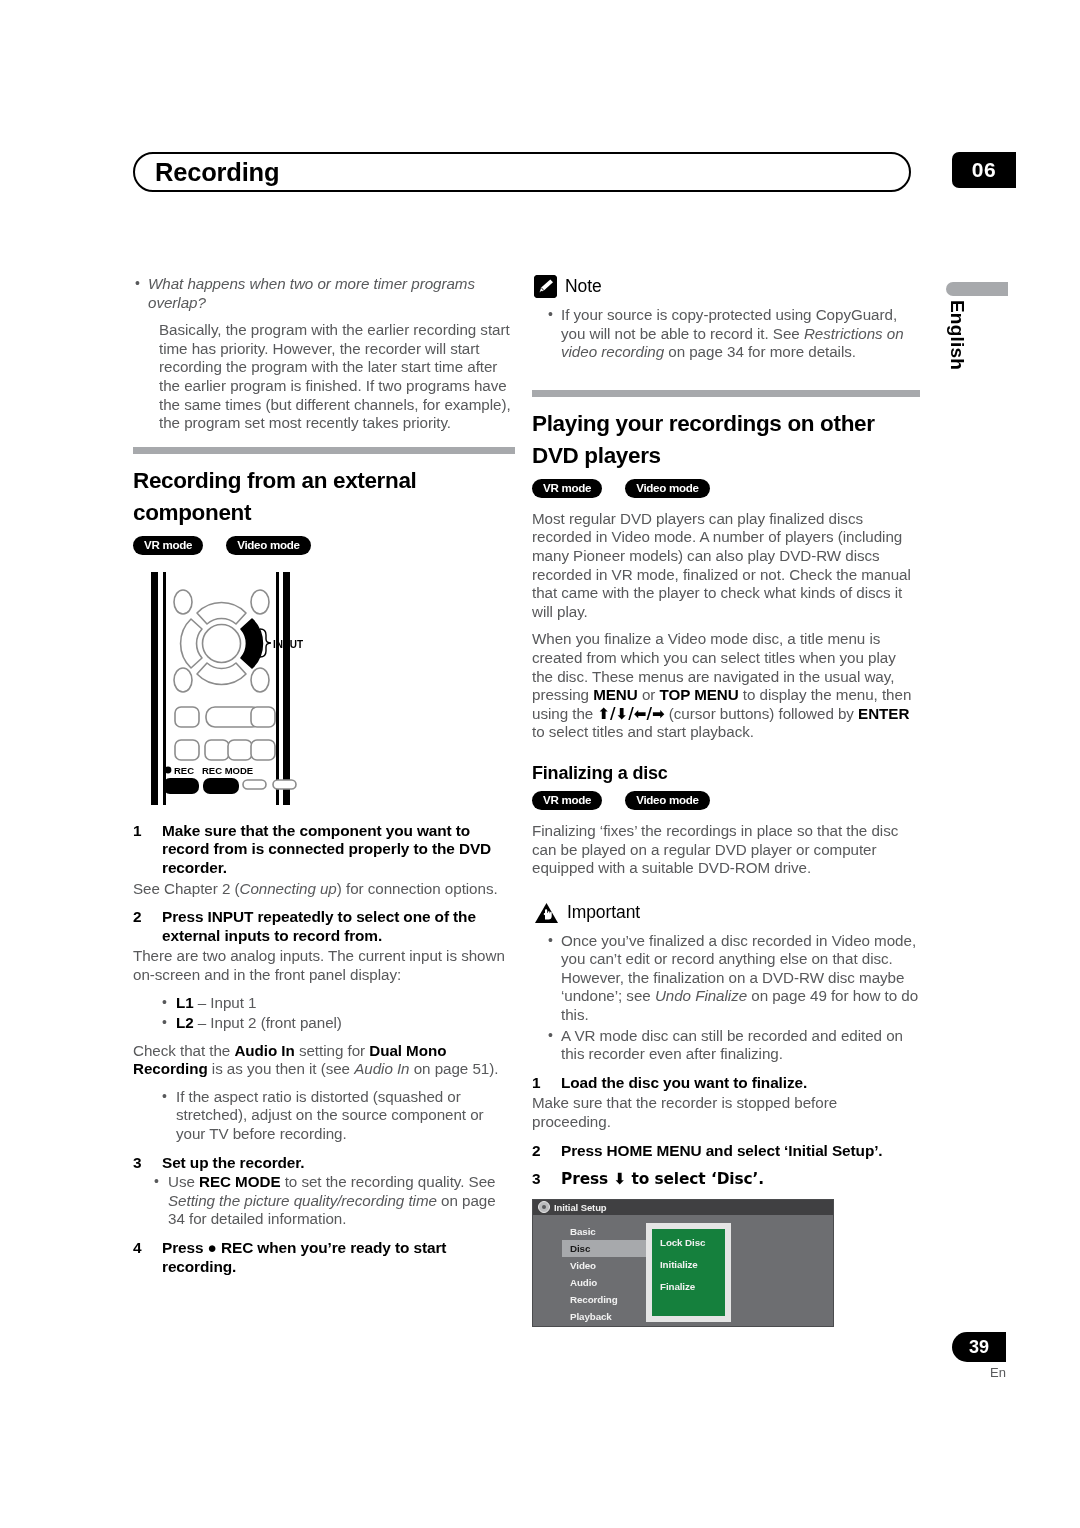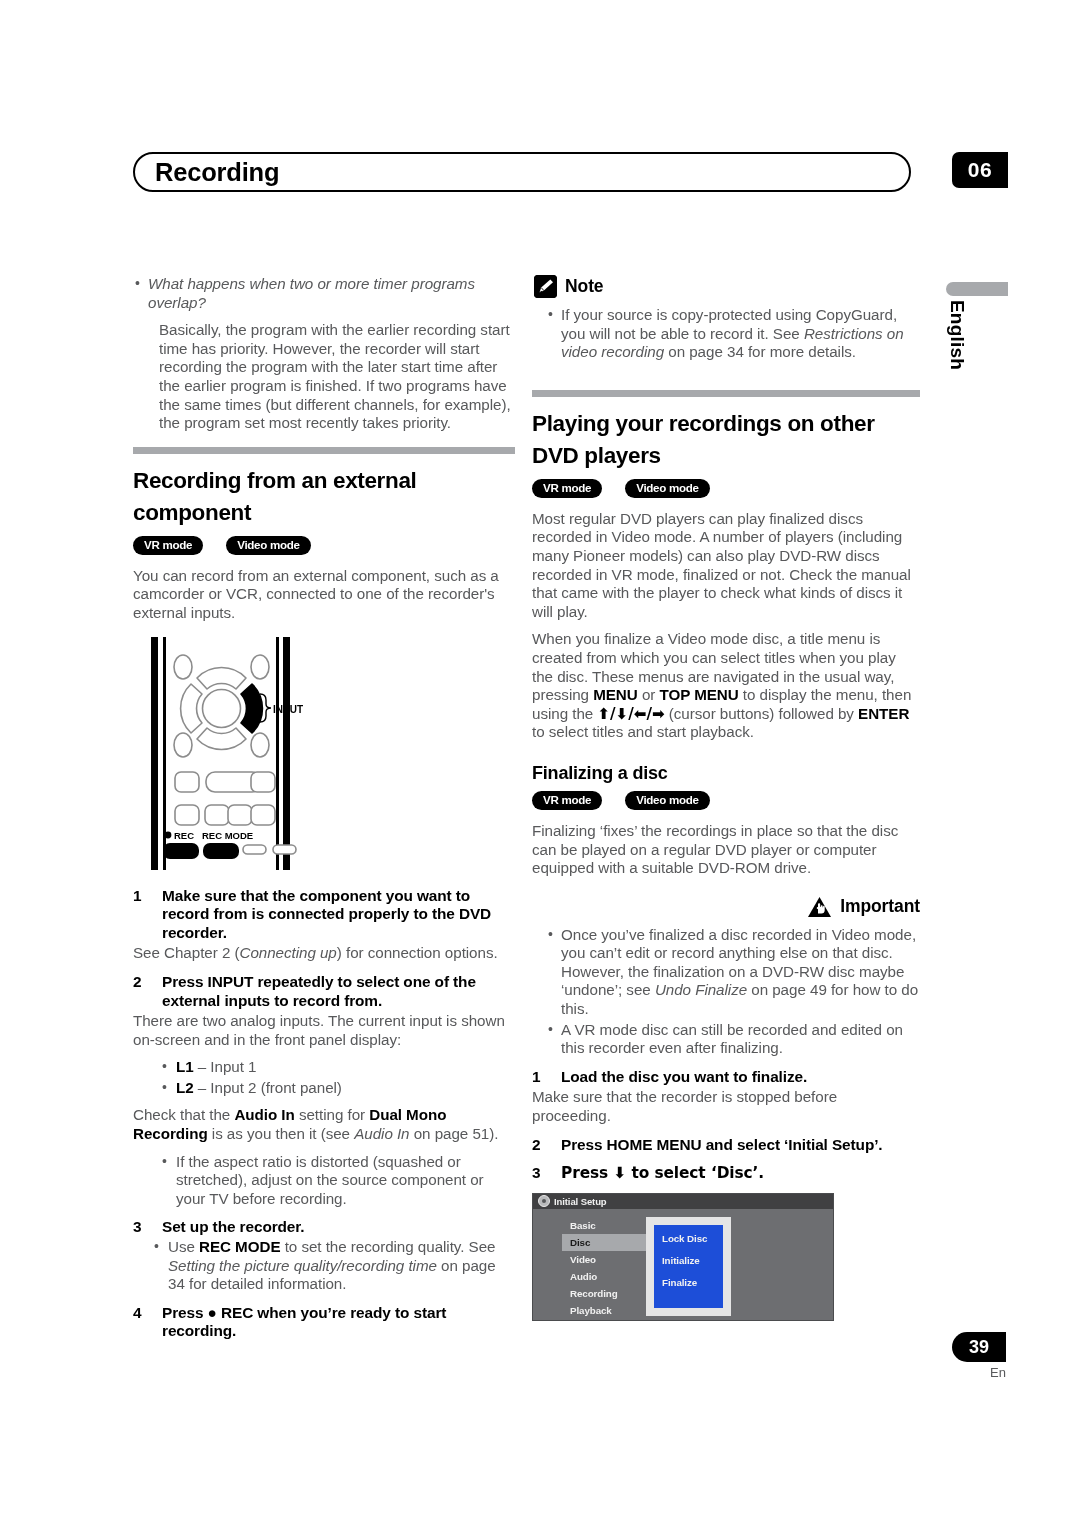--- a/index.html
+++ b/index.html
@@ -49,21 +49,21 @@
     font-size: 25.5px;
     font-weight: bold;
     letter-spacing: -0.2px;
     color: #000;
     line-height: 30px;
   }
   .chapter-number {
     position: absolute;
     left: 952px;
     top: 152px;
-    width: 56px;
+    width: 64px;
     height: 36px;
     background: #000;
     border-radius: 7px 0 0 7px;
     color: #fff;
     font-size: 21px;
     font-weight: bold;
     text-align: center;
     line-height: 36px;
     letter-spacing: 0.5px;
   }
@@ -212,21 +212,21 @@
 
   
   .callout-head {
     display: flex;
     align-items: center;
     gap: 8px;
     margin: 0 0 8px 2px;
   }
   .callout-head .label {
     font-size: 17.5px;
-    font-weight: bold;
+    font-weight: normal;
     color: #000;
     letter-spacing: -0.1px;
   }
   .icon-note {
     width: 23px; height: 23px;
     background: #000;
     border-radius: 4px;
     position: relative;
     flex: 0 0 auto;
   }
@@ -310,23 +310,23 @@
   .osd-menu-item.selected {
     background: #a7a9ac;
     color: #1a1a1a;
   }
   .osd-submenu {
     position: absolute;
     left: 113px;
     top: 8px;
     width: 85px;
     height: 99px;
-    border: 8px solid #e5e5e5;
+    border: 6px solid #e5e5e5;
     box-sizing: border-box;
-    background: #1d4ed8;
+    background: #15803d;
   }
   .osd-sub-item {
     font-size: 9.8px;
     color: #f1f1f1;
     font-weight: bold;
     padding: 3px 0 3px 8px;
     letter-spacing: -0.1px;
   }
   .osd-panel {
     position: absolute;
@@ -386,21 +386,20 @@
     </ul>
     <p style="margin-left:26px;">Basically, the program with the earlier recording start time has priority. However, the recorder will start recording the program with the later start time after the earlier program is finished. If two programs have the same times (but different channels, for example), the program set most recently takes priority.</p>
 
     <div class="sec-rule"></div>
     <h1 class="sec-title">Recording from an external component</h1>
     <div class="badges">
       <span class="badge">VR mode</span>
       <span class="badge">Video mode</span>
     </div>
 
-    <p>You can record from an external component, such as a camcorder or VCR, connected to one of the recorder's external inputs.</p>
 
     <div class="remote-wrap">
       <svg width="382" height="245" viewBox="0 0 382 245">
 
         <rect x="18" y="5" width="7" height="233" fill="#000"></rect>
         <rect x="30" y="5" width="3" height="233" fill="#000"></rect>
         <rect x="143" y="5" width="3" height="233" fill="#000"></rect>
         <rect x="150" y="5" width="7" height="233" fill="#000"></rect>
 
         <ellipse cx="50" cy="35" rx="9" ry="12" fill="#fff" stroke="#8c8c8c" stroke-width="1.6"></ellipse>
@@ -511,21 +510,21 @@
     <p><span>When you finalize a Video mode disc, a title menu is created from which you can select titles when you play the disc. These menus are navigated in the usual way, pressing </span><strong>MENU</strong><span> or </span><strong>TOP MENU</strong><span> to display the menu, then using the </span><strong class="arrows">⬆/⬇/⬅/➡</strong><span> (cursor buttons) followed by </span><strong>ENTER</strong><span> to select titles and start playback.</span></p>
 
     <h2 class="sub-title" style="margin-top:20px;">Finalizing a disc</h2>
     <div class="badges">
       <span class="badge">VR mode</span>
       <span class="badge">Video mode</span>
     </div>
 
     <p>Finalizing ‘fixes’ the recordings in place so that the disc can be played on a regular DVD player or computer equipped with a suitable DVD-ROM drive.</p>
 
-    <div class="callout-head" style="margin-top:18px;justify-content:flex-end;">
+    <div class="callout-head" style="margin-top:24px;">
       <span class="icon-important">
         <svg width="25" height="22" viewBox="0 0 25 22">
           <path d="M 12.5 1 L 24 21 L 1 21 Z" fill="#000"></path>
           <path d="M 11 17.5 v -4.2 c -0.6 0 -1.3 -0.5 -1.3 -1.2 c 0 -0.7 0.6 -1.2 1.3 -1.2 v -2.4 c 0 -0.7 0.5 -1.2 1.1 -1.2 c 0.6 0 1.1 0.5 1.1 1.2 v 2.6 h 0.6 v -0.9 c 0 -0.6 0.4 -1 0.9 -1 c 0.5 0 0.9 0.4 0.9 1 v 1 h 0.5 v -0.6 c 0 -0.5 0.4 -0.9 0.8 -0.9 c 0.5 0 0.8 0.4 0.8 0.9 v 3.6 c 0 2 -1.3 3.3 -3.2 3.3 Z" fill="#fff"></path>
         </svg>
       </span>
       <span class="label">Important</span>
     </div>
     <ul class="bullet-list callout-block">
       <li><span>Once you’ve finalized a disc recorded in Video mode, you can’t edit or record anything else on that disc. However, the finalization on a DVD-RW disc maybe ‘undone’; see </span><em>Undo Finalize</em><span> on page 49 for how to do this.</span></li>

